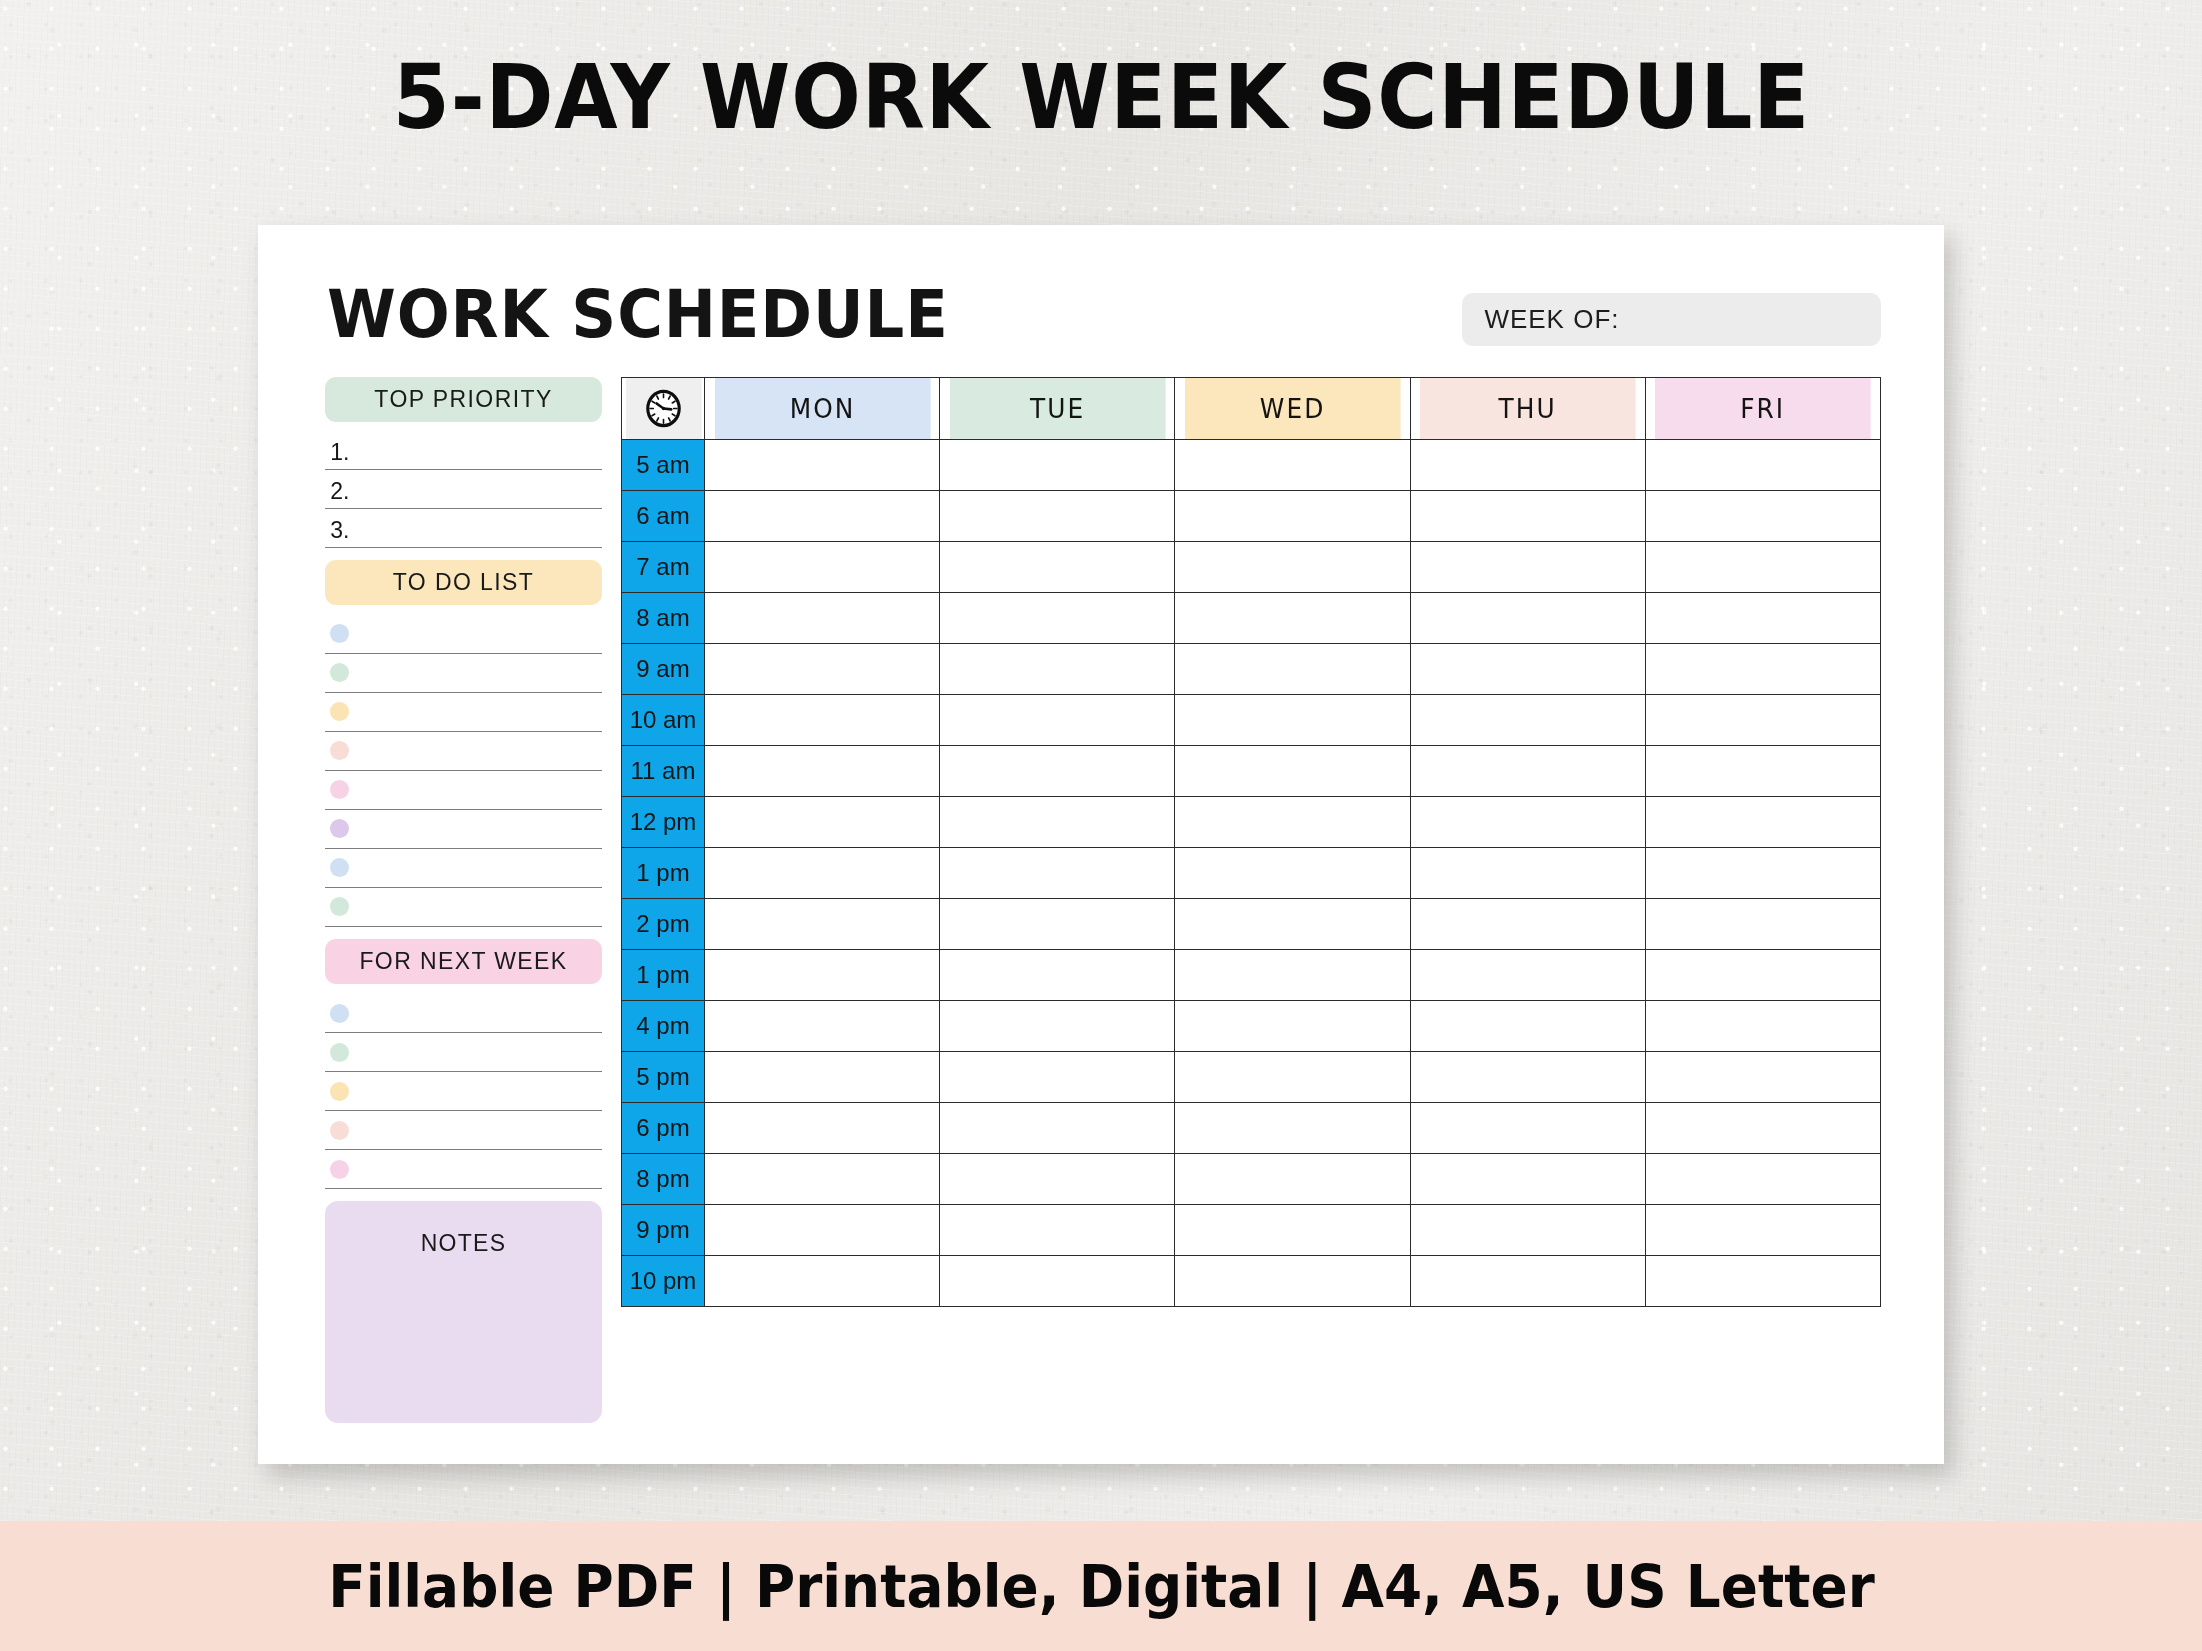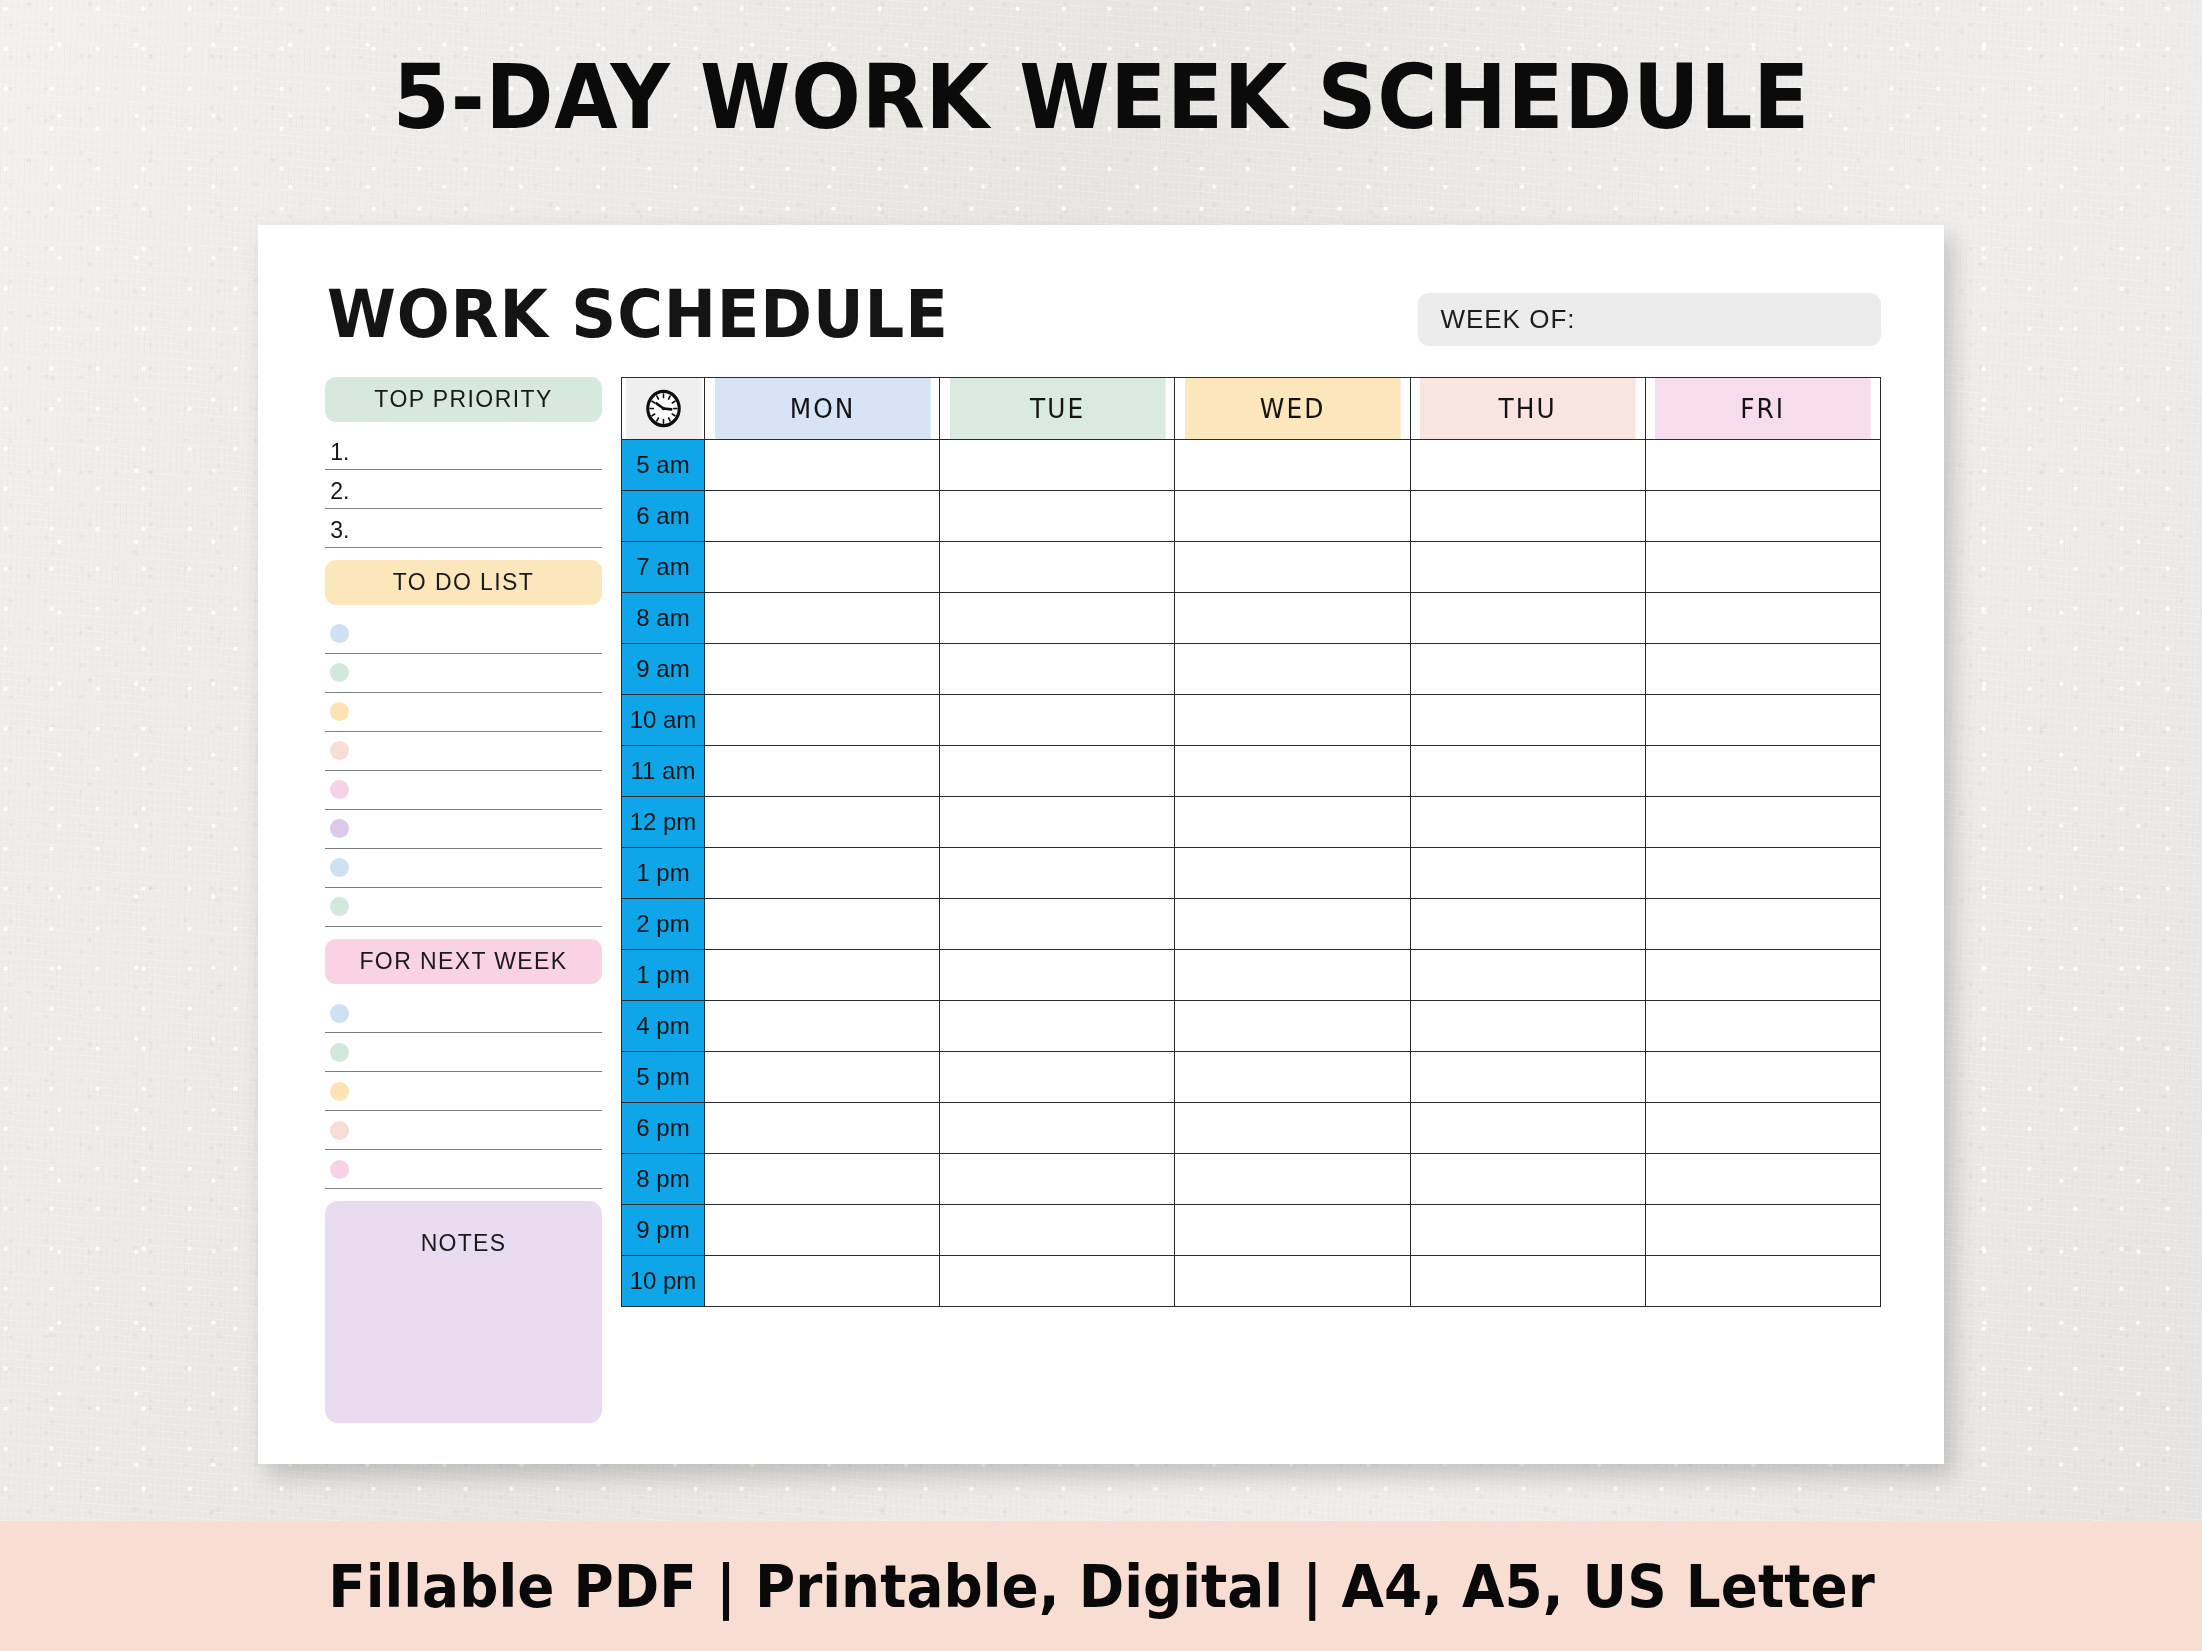--- a/index.html
+++ b/index.html
@@ -84,21 +84,21 @@
     font-size: 65px;
     letter-spacing: 0.9px;
     color: #141414;
     transform: scaleX(.96);
     transform-origin: left center;
     white-space: nowrap;
   }
   .week-of {
     position: absolute;
     right: 0; top: 27.5px;
-    width: 463px; height: 53px;
+    width: 419px; height: 53px;
     background: #ececec;
     border-radius: 11.2px;
     display: flex;
     align-items: center;
     padding-left: 22.4px;
     box-sizing: border-box;
     font-size: 26px;
     letter-spacing: 1px;
     color: #1d1d1d;
   }

